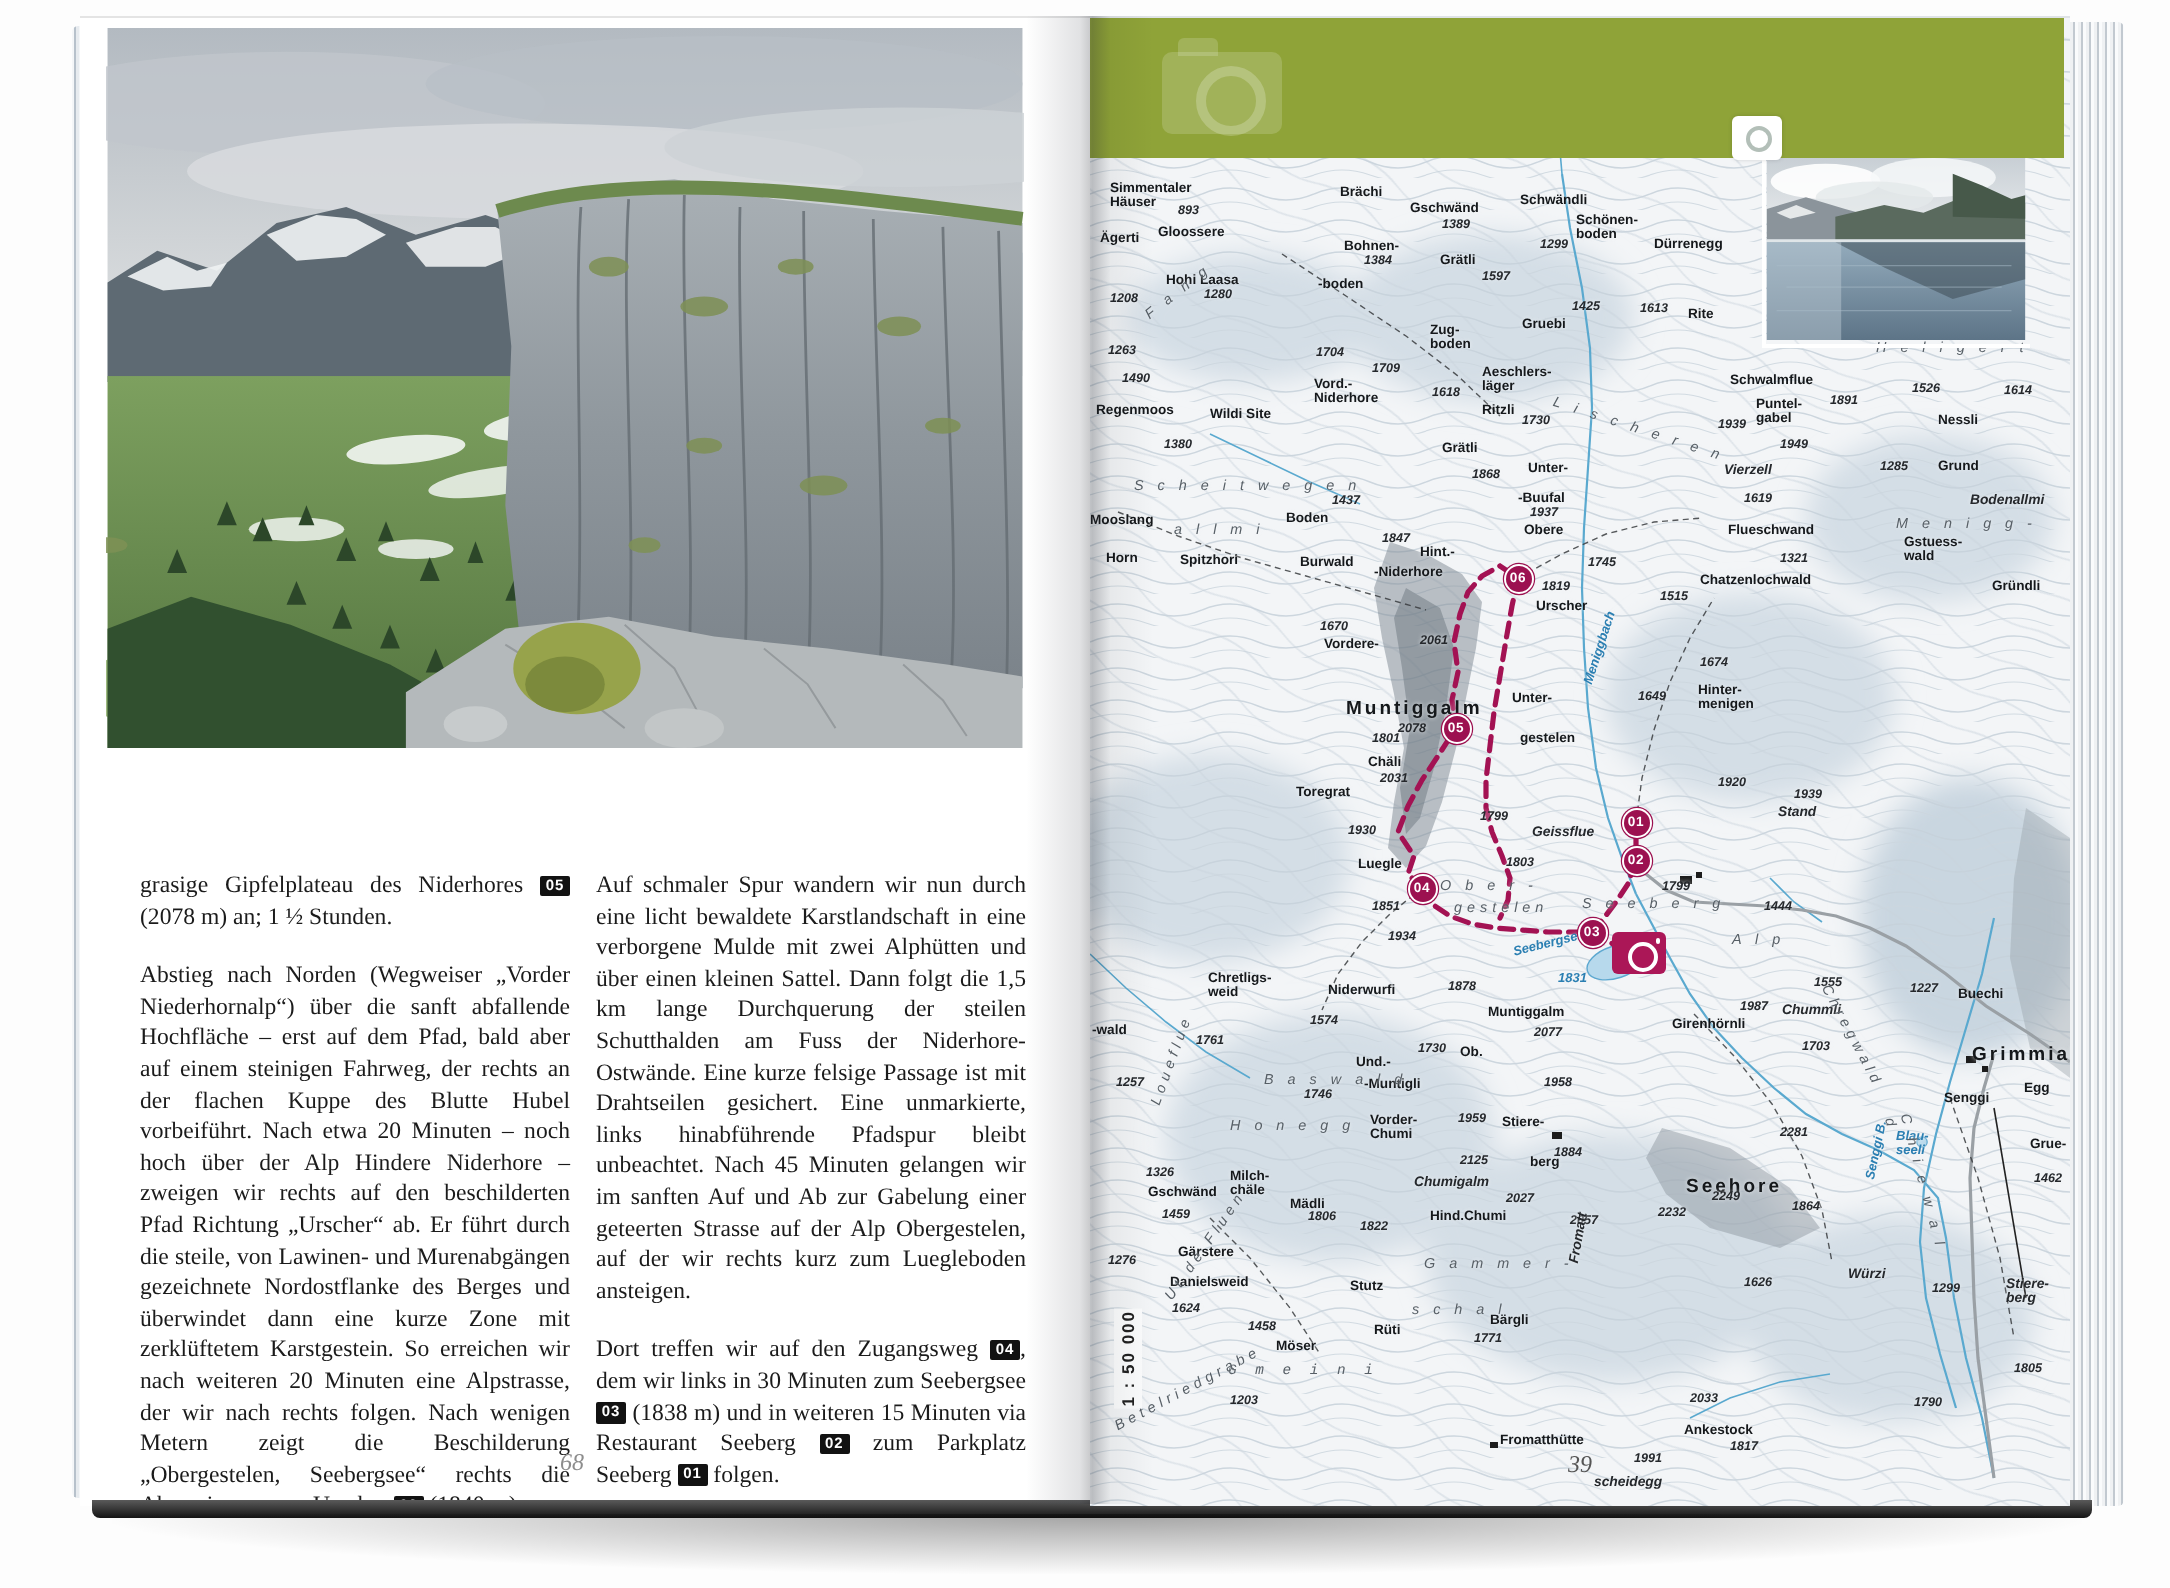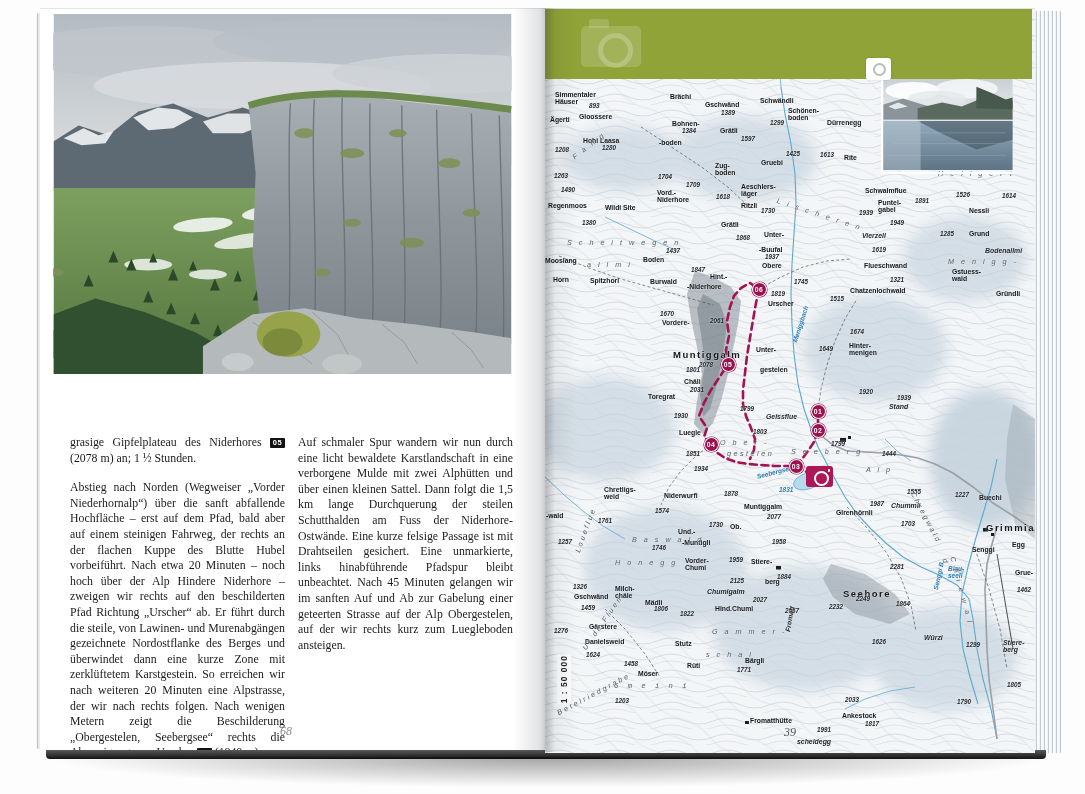--- a/index.html
+++ b/index.html
@@ -166,20 +166,21 @@
       </svg>
     </div>
 
     <div class="textblock">
       <div class="col" id="col1">
           <p class="para">grasige Gipfelplateau des Niderhores <span class="ref">05</span> (2078 m) an; 1 ½ Stunden.</p>
           <p class="para">Abstieg nach Norden (Wegweiser „Vorder Niederhornalp“) über die sanft abfallende Hochfläche – erst auf dem Pfad, bald aber auf einem steinigen Fahrweg, der rechts an der flachen Kuppe des Blutte Hubel vorbeiführt. Nach etwa 20 Minuten – noch hoch über der Alp Hindere Niderhore – zweigen wir rechts auf den beschilderten Pfad Richtung „Urscher“ ab. Er führt durch die steile, von Lawinen- und Murenabgängen gezeichnete Nordostflanke des Berges und überwindet dann eine kurze Zone mit zerklüftetem Karstgestein. So erreichen wir nach weiteren 20 Minuten eine Alpstrasse, der wir nach rechts folgen. Nach wenigen Metern zeigt die Beschilderung „Obergestelen, Seebergsee“ rechts die Abzweigung zum Urscher <span class="ref">06</span> (1840 m) an.</p>
         </div>
       <div class="col" id="col2">
           <p class="para">Auf schmaler Spur wandern wir nun durch eine licht bewaldete Karstlandschaft in eine verborgene Mulde mit zwei Alphütten und über einen kleinen Sattel. Dann folgt die 1,5 km lange Durchquerung der steilen Schutthalden am Fuss der Niderhore-Ostwände. Eine kurze felsige Passage ist mit Drahtseilen gesichert. Eine unmarkierte, links hinabführende Pfadspur bleibt unbeachtet. Nach 45 Minuten gelangen wir im sanften Auf und Ab zur Gabelung einer geteerten Strasse auf der Alp Obergestelen, auf der wir rechts kurz zum Luegleboden ansteigen.</p>
+          <p class="para">Dort treffen wir auf den Zugangsweg <span class="ref">04</span>, dem wir links in 30 Minuten zum Seebergsee <span class="ref">03</span> (1838 m) und in weiteren 15 Minuten via Restaurant Seeberg <span class="ref">02</span> zum Parkplatz Seeberg <span class="ref">01</span> folgen.</p>
         </div>
     </div>
 
     <div class="pagenum l">68</div>
   </div>
 
   <div class="page-right">
     <svg class="mapsvg" width="490" height="744" viewBox="0 0 490 744">
       <defs>
         <pattern id="ct" width="56" height="16" patternUnits="userSpaceOnUse">

